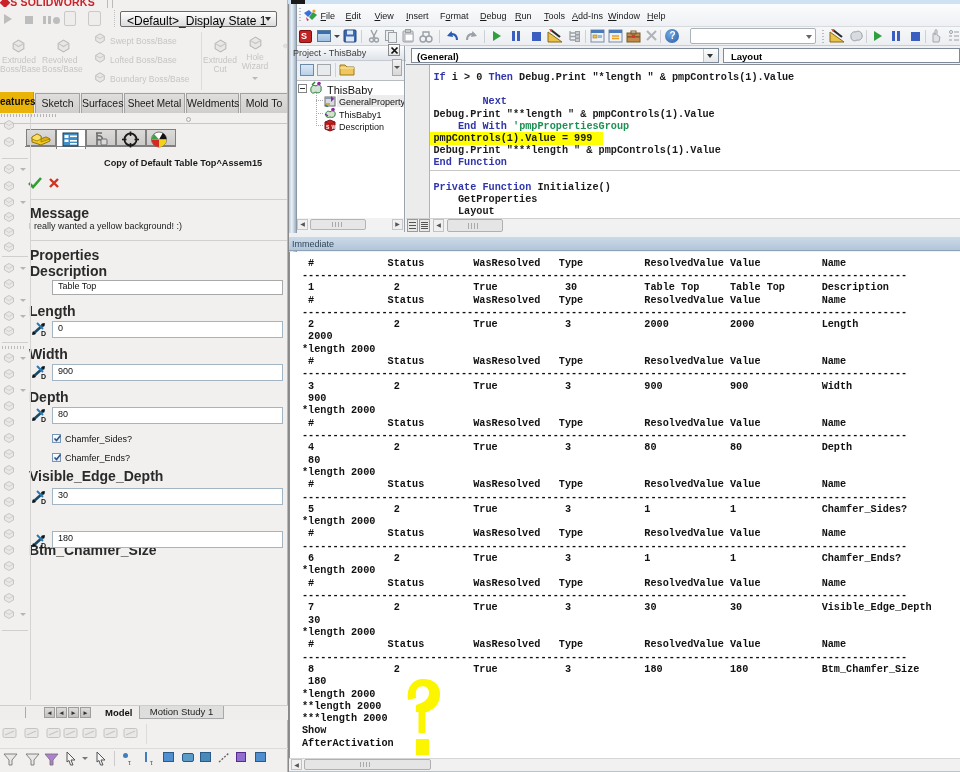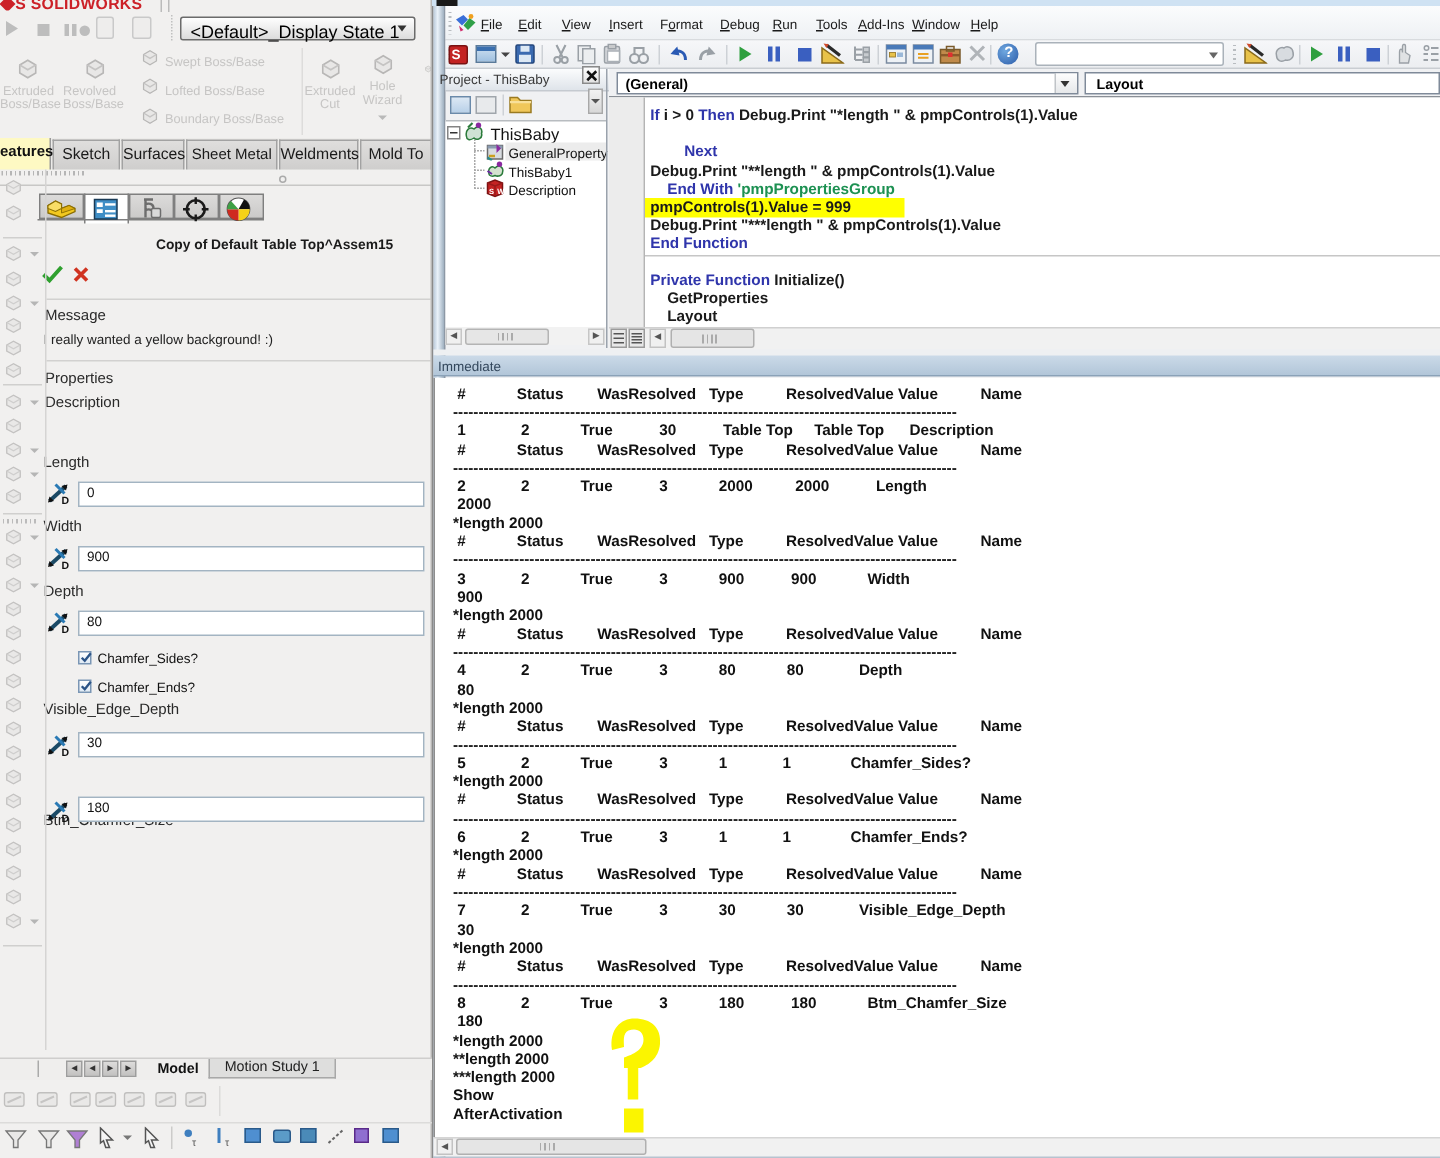--- a/index.html
+++ b/index.html
@@ -1,20 +1,20 @@
 <!DOCTYPE html>
 <html><head><meta charset="utf-8">
 <style>
 *{margin:0;padding:0;box-sizing:border-box;}
 html,body{width:960px;height:772px;overflow:hidden;}
 body{position:relative;font-family:"Liberation Sans",sans-serif;background:#fff;}
 .ab{position:absolute;}
-.lbl{font-size:10px;font-weight:normal;color:#2a2a2a;white-space:nowrap;}
+.lbl{font-size:14px;font-weight:bold;color:#2a2a2a;white-space:nowrap;}
 .fld{background:#fff;border:1px solid #a9a9a9;font-size:9px;color:#111;}
-pre{font-family:Liberation Sans, sans-serif;}
+pre{font-family:Liberation Mono, monospace;}
 </style></head><body>
 <style>
 .kw{color:#2f35ab;}
 .cm{color:#1d9152;}
 </style>
 <div class="ab" style="left:0;top:0;width:288px;height:772px;background:#f1f0ef;overflow:hidden;">
 <div class="ab" style="left:0;top:-6px;width:288px;height:13px;overflow:hidden;color:#cc2128;font-weight:bold;font-size:10.5px;letter-spacing:.2px;"><span style="font-size:13px;">◆</span>S SOLIDWORKS</div>
 <div class="ab" style="left:107px;top:0;width:1px;height:8px;background:#bbb;"></div>
 <div class="ab" style="left:112px;top:0;width:1px;height:8px;background:#bbb;"></div>
 <div class="ab" style="left:4px;top:14px;width:0;height:0;border-left:8px solid #bdbdbd;border-top:5px solid transparent;border-bottom:5px solid transparent;"></div>
@@ -64,21 +64,21 @@
       <polygon points="2,5 7,2 12,5 12,10 7,13 2,10" fill="#e8e7e6" stroke="#b8b7b6" stroke-width="1"></polygon>
       <polyline points="2,5 7,8 12,5 M7,8 7,13" fill="none" stroke="#c5c4c3" stroke-width="1"></polyline>
     </svg>
 <div class="ab" style="left:232px;top:53px;width:46px;text-align:center;font-size:8.5px;color:#c6c5c4;line-height:9px;">Hole<br>Wizard</div>
 <div class="ab" style="left:252px;top:77px;width:0;height:0;border-top:3px solid #b9b9b9;border-left:3px solid transparent;border-right:3px solid transparent;"></div>
 <svg class="ab" style="left:283px;top:38px;" width="5" height="16" viewBox="0 0 14 15">
       <polygon points="2,5 7,2 12,5 12,10 7,13 2,10" fill="#e8e7e6" stroke="#b8b7b6" stroke-width="1"></polygon>
       <polyline points="2,5 7,8 12,5 M7,8 7,13" fill="none" stroke="#c5c4c3" stroke-width="1"></polyline>
     </svg>
 <div class="ab" style="left:0;top:92px;width:288px;height:21px;background:#ecebe9;"></div>
-<div class="ab" style="left:0px;top:92px;width:34px;height:21px;background:#fef9c3;border-right:1px solid #9a9a9a;font-size:10px;font-weight:bold;color:#111;text-align:right;line-height:20px;white-space:nowrap;">eatures</div>
+<div class="ab" style="left:0px;top:92px;width:34px;height:21px;background:#eab308;border-right:1px solid #9a9a9a;font-size:10px;font-weight:bold;color:#111;text-align:right;line-height:20px;white-space:nowrap;">eatures</div>
 <div class="ab" style="left:35px;top:93px;width:45px;height:20px;background:linear-gradient(#dfdedd,#cfcecd);border:1px solid #a2a2a2;border-bottom:none;font-size:10.5px;color:#1a1a1a;text-align:center;line-height:19px;white-space:nowrap;">Sketch</div>
 <div class="ab" style="left:81px;top:93px;width:42px;height:20px;background:linear-gradient(#dfdedd,#cfcecd);border:1px solid #a2a2a2;border-bottom:none;font-size:10.5px;color:#1a1a1a;text-align:center;line-height:19px;white-space:nowrap;">Surfaces</div>
 <div class="ab" style="left:124px;top:93px;width:61px;height:20px;background:linear-gradient(#dfdedd,#cfcecd);border:1px solid #a2a2a2;border-bottom:none;font-size:10px;color:#1a1a1a;text-align:center;line-height:19px;white-space:nowrap;">Sheet Metal</div>
 <div class="ab" style="left:186px;top:93px;width:53px;height:20px;background:linear-gradient(#dfdedd,#cfcecd);border:1px solid #a2a2a2;border-bottom:none;font-size:10.5px;color:#1a1a1a;text-align:center;line-height:19px;white-space:nowrap;">Weldments</div>
 <div class="ab" style="left:240px;top:93px;width:48px;height:20px;background:linear-gradient(#dfdedd,#cfcecd);border:1px solid #a2a2a2;border-bottom:none;font-size:10.5px;color:#1a1a1a;text-align:center;line-height:19px;white-space:nowrap;">Mold To</div>
 <div class="ab" style="left:1px;top:114px;width:56px;height:3px;background-image:repeating-linear-gradient(90deg,#b5b5b5 0 1px,transparent 1px 3px);"></div>
 <div class="ab" style="left:186px;top:117px;width:5px;height:5px;border:1px solid #aaa;border-radius:50%;"></div>
 <div class="ab" style="left:0;top:123px;width:288px;height:1px;background:#c8c7c6;"></div>
     <div class="ab" style="left:25.5px;top:129px;width:30px;height:17px;background:linear-gradient(#dcdbda,#cbcac9);border:1px solid #7f7f7f;"></div>
 <div class="ab" style="left:55.5px;top:129px;width:30px;height:20px;background:#fff;border:1px solid #7f7f7f;border-bottom:none;"></div>
@@ -123,20 +123,23 @@
     </svg>
 <svg class="ab" style="left:48px;top:177px;" width="12" height="12" viewBox="0 0 12 12">
       <path d="M2,2 L10,10 M10,2 L2,10" stroke="#d03320" stroke-width="2.4" fill="none"></path>
     </svg>
 <div class="ab" style="left:31px;top:199px;width:256px;height:1px;background:#d2d1d0;"></div>
 <div class="ab lbl" style="left:30px;top:205px;">Message</div>
 <div class="ab" style="left:29px;top:221px;font-size:9px;color:#222;white-space:nowrap;">I really wanted a yellow background! :)</div>
 <div class="ab" style="left:31px;top:240px;width:256px;height:1px;background:#d2d1d0;"></div>
 <div class="ab lbl" style="left:30px;top:247px;">Properties</div>
 <div class="ab lbl" style="left:30px;top:263px;">Description</div>
+<div class="ab fld" style="left:52px;top:280px;width:231px;height:14.5px;">
+      <span style="position:absolute;left:5px;top:0px;">Table Top</span>
+    </div>
 <div class="ab lbl" style="left:29px;top:303px;">Length</div>
 <svg class="ab" style="left:31px;top:321px;" width="18" height="16" viewBox="0 0 18 16">
 <path d="M2,13 L13,3" stroke="#1b4a66" stroke-width="2.6"></path>
 <path d="M1,14 L5,13 L2,10 Z" fill="#111"></path>
       <path d="M14,2 L10,3 L13,6 Z" fill="#111"></path>
 <path d="M6,2 L12,8" stroke="#2a7ab5" stroke-width="2"></path>
 <text x="10" y="15" font-size="7" font-weight="bold" fill="#111" font-family="Liberation Sans">D</text>
     </svg>
     <div class="ab fld" style="left:52px;top:321px;width:231px;height:17px;border-color:#a3b4c2;">
       <span style="position:absolute;left:5px;top:1px;">0</span>

